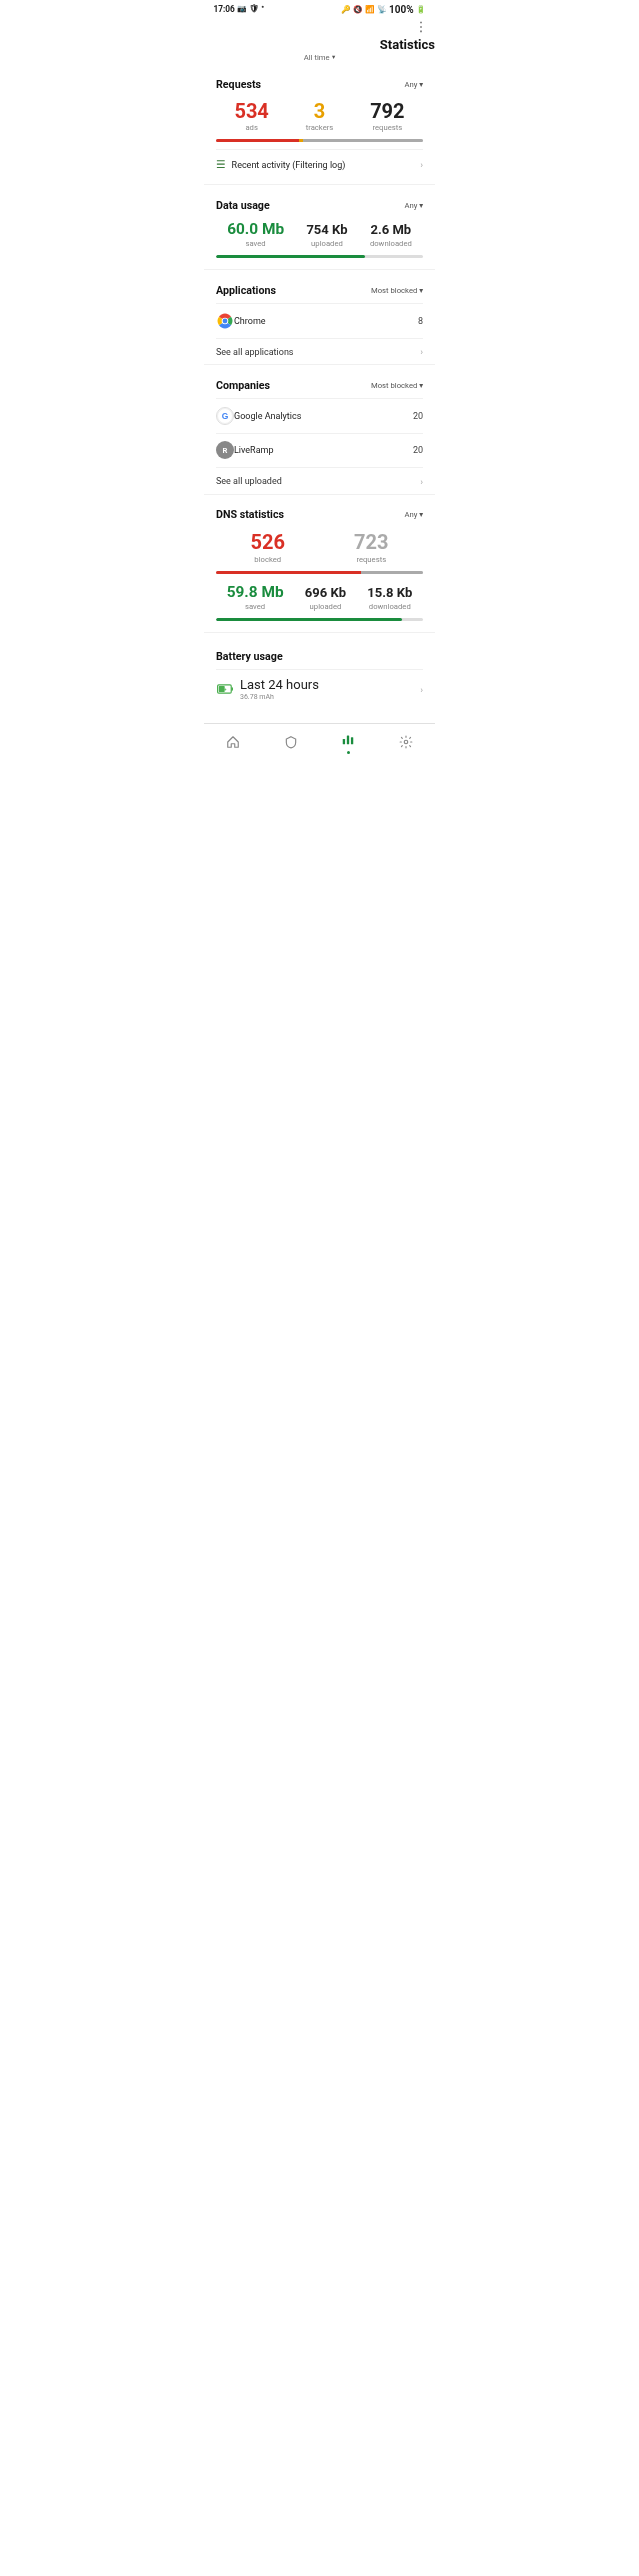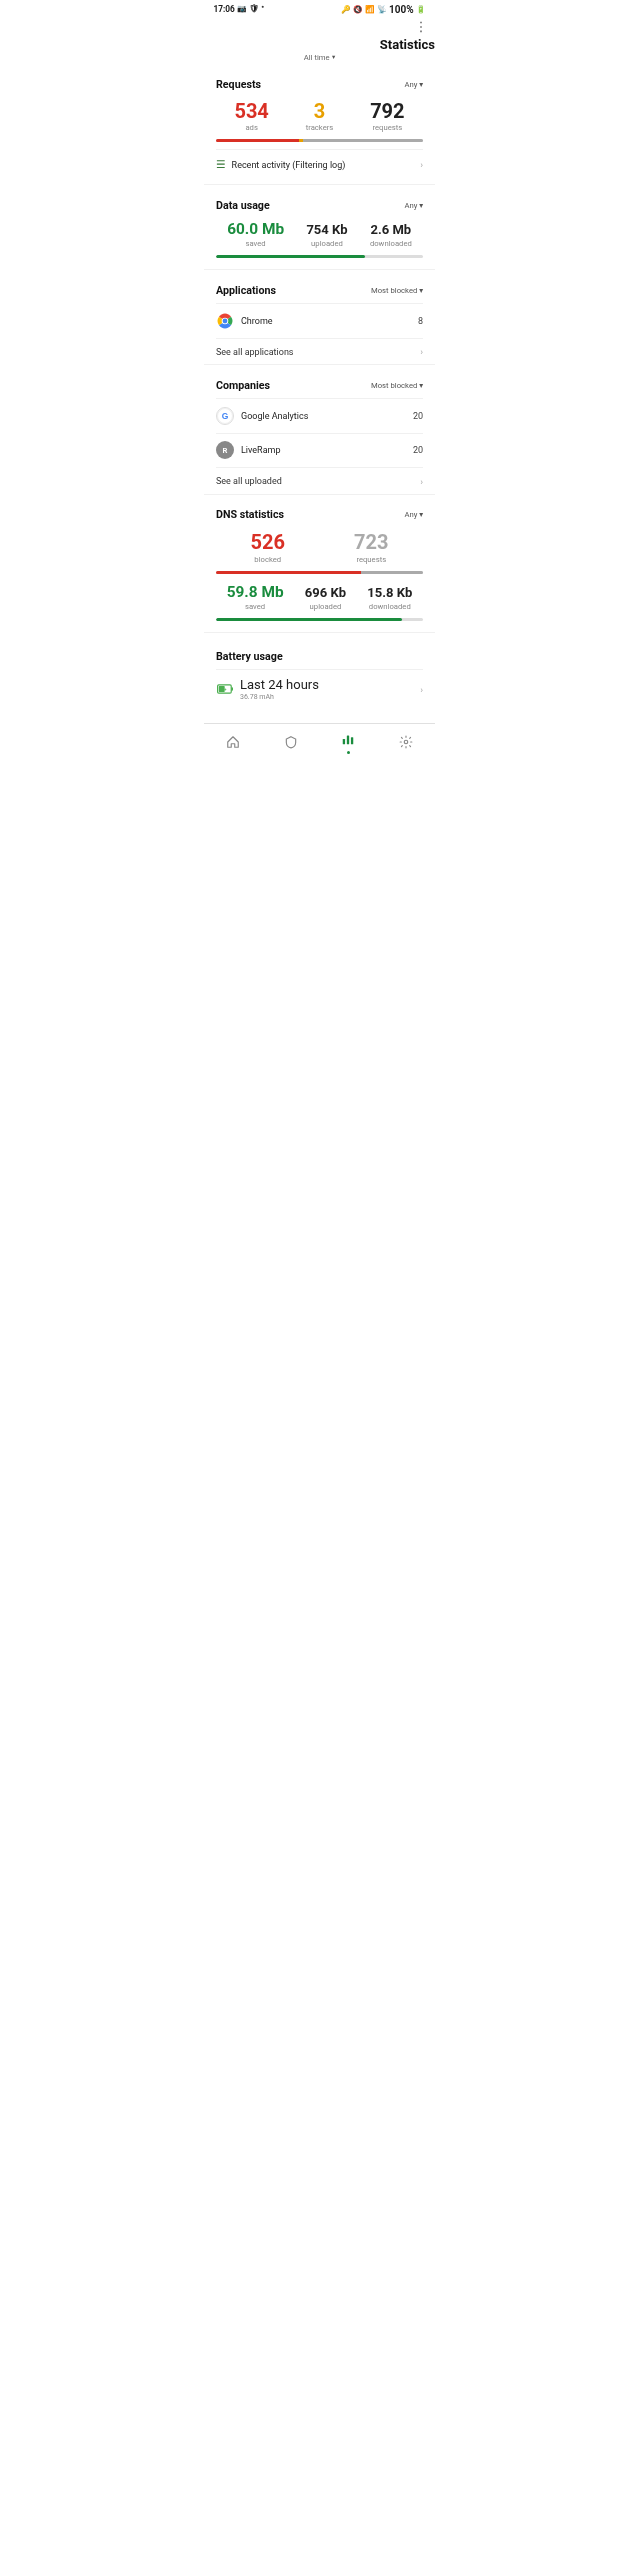--- a/index.html
+++ b/index.html
@@ -174,21 +174,21 @@
     .list-item {
       display: flex;
       align-items: center;
       justify-content: space-between;
       padding: 7.7px 0;
       border-top: 0.6px solid #f0f0f0;
     }
     .list-item-left {
       display: flex;
       align-items: center;
-      gap: 7px;
+      gap: 0;
     }
     .list-item-count {
       font-size: 9px;
       color: #444;
     }
     .list-item-name {
       font-size: 9px;
       color: #222;
     }
 

